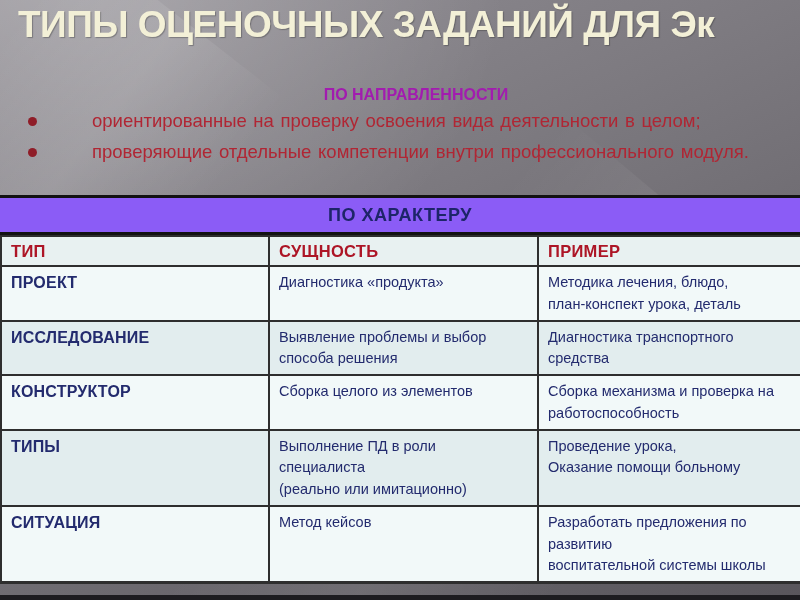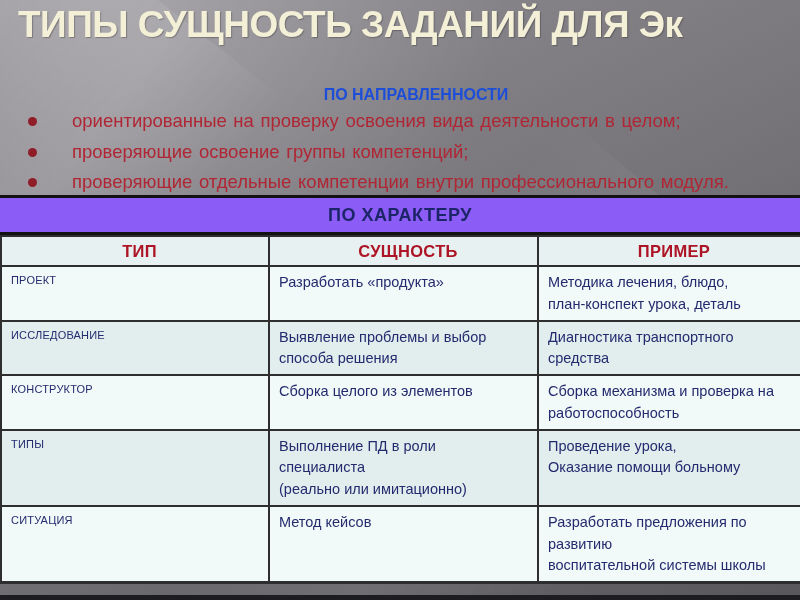--- a/index.html
+++ b/index.html
@@ -17,27 +17,27 @@
   .streak-2{left:330px;top:140px;width:300px;height:620px;transform:rotate(40deg);
     background:linear-gradient(to right,rgba(255,255,255,0),rgba(255,255,255,0.07),rgba(255,255,255,0));}
 
   .slide-title{
     position:absolute;top:4px;left:18px;margin:0;
     font-size:37px;font-weight:bold;letter-spacing:-0.5px;white-space:nowrap;
     color:#f3f0d7;text-shadow:1px 1px 1px rgba(40,40,40,0.35);
   }
   .section-heading{
     position:absolute;top:86px;left:0;right:0;text-align:center;
-    font-size:16px;font-weight:bold;color:#1d4ed8;margin-left:32px;
+    font-size:16px;font-weight:bold;color:#a21caf;margin-left:32px;
   }
   .bullet-list{
     position:absolute;top:106px;left:0;right:8px;margin:0;padding:0;list-style:none;
   }
   .bullet-list li{
-    position:relative;padding-left:72px;
+    position:relative;padding-left:92px;
     font-size:18.5px;line-height:30.5px;color:#b02634;word-spacing:1.5px;white-space:nowrap;
   }
   .bullet-list li .dot{
     position:absolute;left:28px;top:11px;width:9px;height:9px;border-radius:50%;
     background:#8f1d28;
   }
   .banner{
     position:absolute;top:195px;left:0;right:0;height:34px;
     background:#8b5cf6;border-top:3px solid #121212;border-bottom:3px solid #121212;
     text-align:center;line-height:34px;
@@ -46,43 +46,42 @@
   table.assessment{
     position:absolute;top:235px;left:0;width:800px;
     border-collapse:collapse;table-layout:fixed;
     border:2px solid #2e2e2e;border-bottom-width:3px;
   }
   table.assessment th,table.assessment td{
     border:2px solid #2e2e2e;vertical-align:top;box-sizing:border-box;
   }
   tr.hdr{height:30px;background:#e8f1f1;}
   tr.hdr th{
-    text-align:center;vertical-align:middle;padding:0 0 0 9px;
+    text-align:left;vertical-align:middle;padding:0 0 0 9px;
     font-size:16.5px;font-weight:bold;color:#ad1526;letter-spacing:0.3px;
   }
   tr.row-odd{background:#f2f9f9;}
   tr.row-even{background:#e2edee;}
-  td.c1{font-size:11px;font-weight:normal;color:#232b6e;padding:7px 8px 4px 9px;letter-spacing:0.2px;}
+  td.c1{font-size:16px;font-weight:bold;color:#232b6e;padding:7px 8px 4px 9px;letter-spacing:0.2px;}
   td.c2,td.c3{font-size:14.5px;color:#232b6e;padding:5px 8px 4px 9px;line-height:1.5;white-space:pre-line;}
   tr.r1{height:44px;} tr.r2{height:50px;} tr.r3{height:52px;} tr.r4{height:68px;} tr.r5{height:62px;}
   .bottom-strip{position:absolute;left:0;right:0;bottom:0;height:5px;background:#1d1c20;}
 </style>
 </head>
 <body>
 
 <div class="streak streak-1"></div>
 <div class="streak streak-2"></div>
 
-<h1 class="slide-title">ТИПЫ СУЩНОСТЬ ЗАДАНИЙ ДЛЯ Эк</h1>
+<h1 class="slide-title">ТИПЫ ОЦЕНОЧНЫХ ЗАДАНИЙ ДЛЯ Эк</h1>
 
 <div class="section-heading">ПО НАПРАВЛЕННОСТИ</div>
 
 <ul class="bullet-list">
   <li><span class="dot"></span><span>ориентированные на проверку освоения вида деятельности в целом;</span></li>
-  <li><span class="dot"></span><span>проверяющие освоение группы компетенций;</span></li>
   <li><span class="dot"></span><span>проверяющие отдельные компетенции внутри профессионального модуля.</span></li>
 </ul>
 
 <div class="banner">ПО ХАРАКТЕРУ</div>
 
 <table class="assessment">
   <colgroup>
     <col style="width:268px">
       <col style="width:269px">
       <col style="width:263px">
@@ -90,21 +89,21 @@
   <thead>
     <tr class="hdr">
       <th>ТИП</th>
       <th>СУЩНОСТЬ</th>
       <th>ПРИМЕР</th>
     </tr>
   </thead>
   <tbody>
     <tr class="row-odd r1">
       <td class="c1">ПРОЕКТ</td>
-      <td class="c2">Разработать «продукта»</td>
+      <td class="c2">Диагностика «продукта»</td>
       <td class="c3">Методика лечения, блюдо,
 план-конспект урока, деталь</td>
     </tr>
     <tr class="row-even r2">
       <td class="c1">ИССЛЕДОВАНИЕ</td>
       <td class="c2">Выявление проблемы и выбор
 способа решения</td>
       <td class="c3">Диагностика транспортного
 средства</td>
     </tr>

